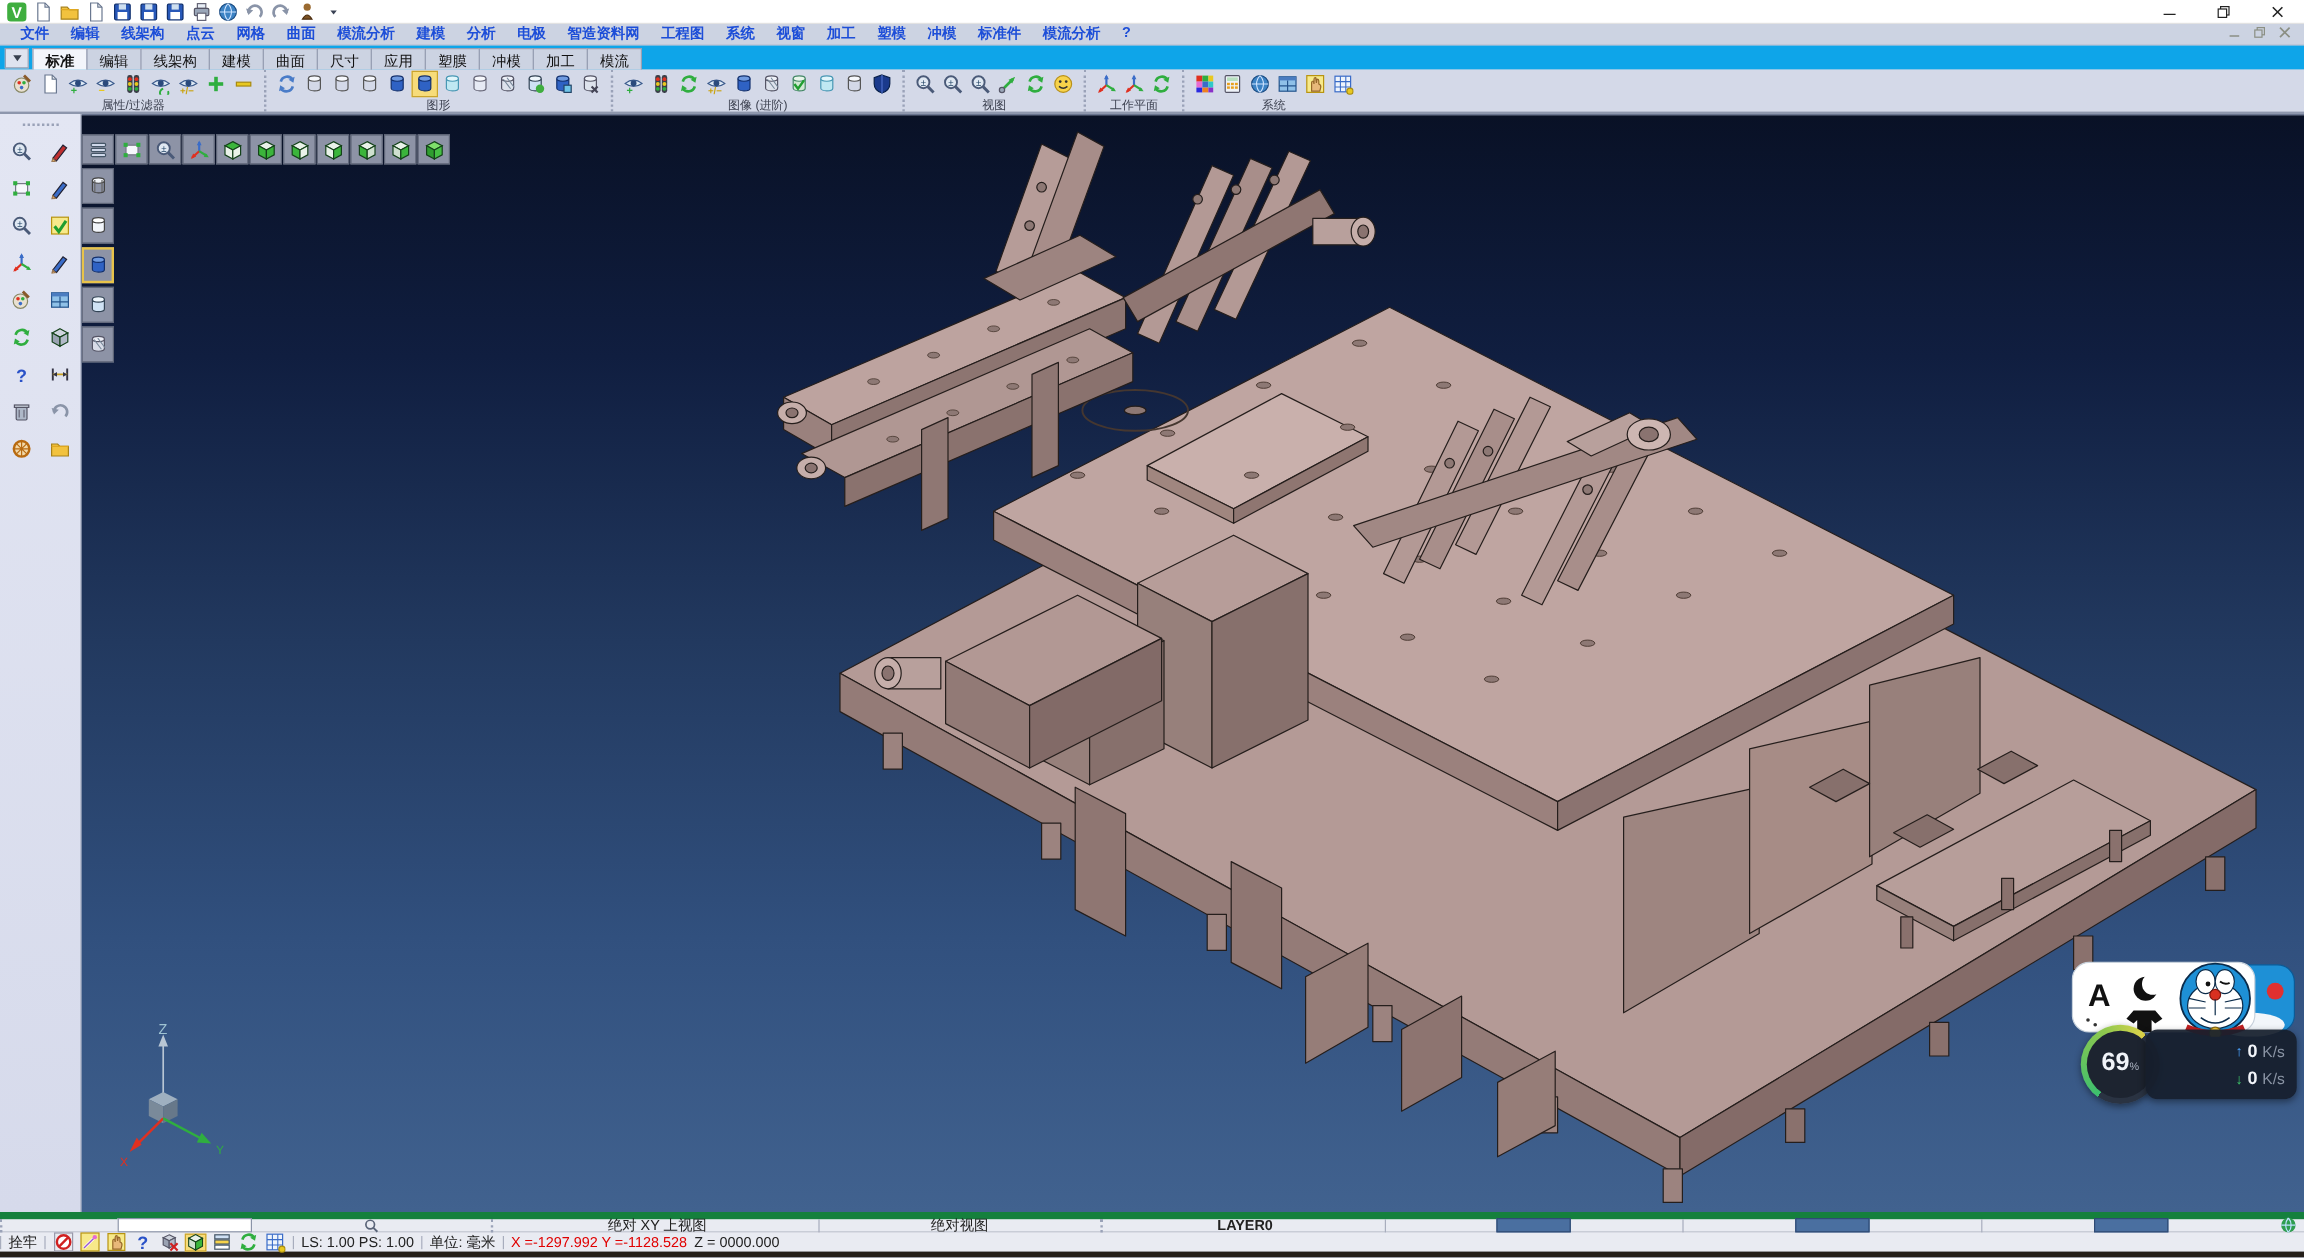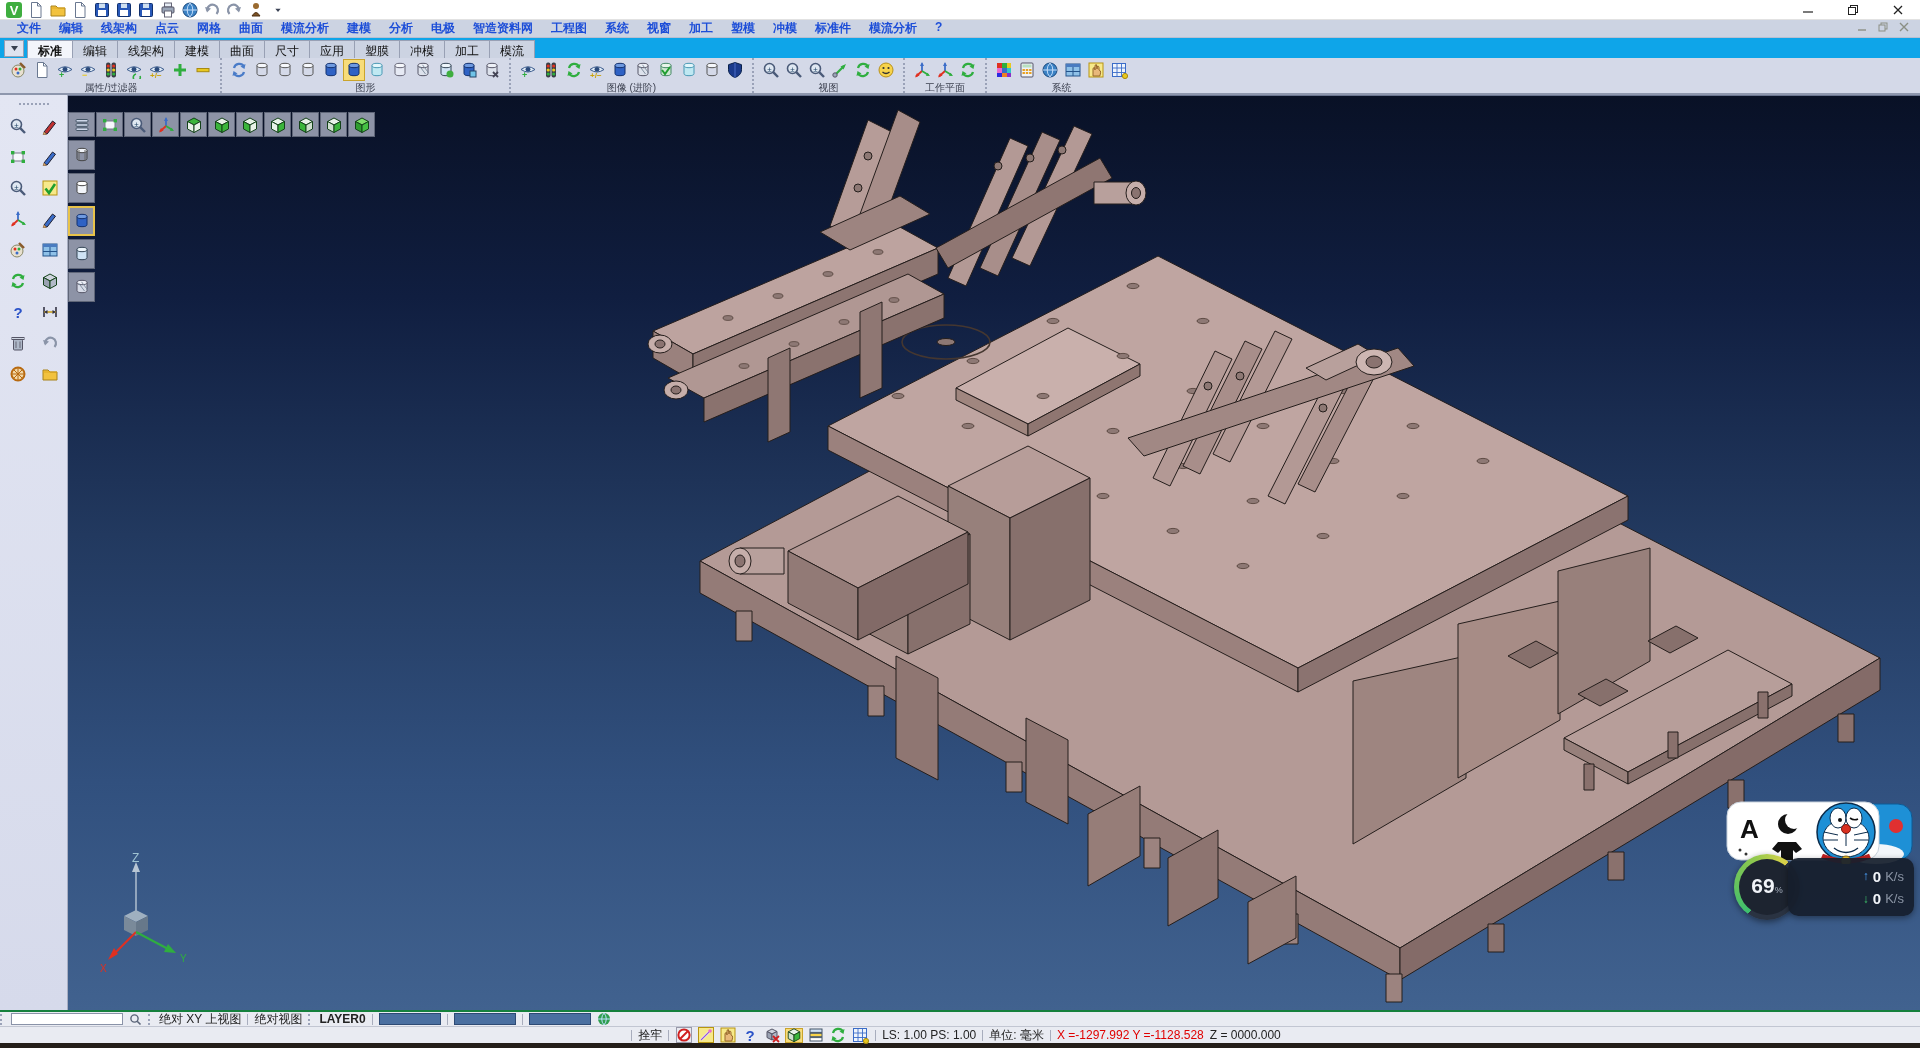--- a/index.html
+++ b/index.html
@@ -94,24 +94,24 @@
     background:rgba(22,30,44,.93); border-radius:10px; padding:7px 10px 0 26px;
     display:flex; flex-direction:column; justify-content:space-around; padding-bottom:6px;
     box-shadow:0 2px 6px rgba(0,0,0,.4); }
   .net-row { display:flex; align-items:center; justify-content:flex-end; gap:4px; }
   .net-arrow-up { color:#4aa3ff; font-size:12px; }
   .net-arrow-down { color:#3ec46a; font-size:12px; }
   .net-val { color:#f2f5fa; font-size:15px; font-weight:bold; }
   .net-unit { color:#8a94a4; font-size:13px; }
 
   
-  #status1 { height:16px; background:#e9ebf2; border-top:2px solid #15803d;
-    display:flex; align-items:center; justify-content:flex-start; gap:6px; padding-right:6px; }
+  #status1 { height:16px; background:#e9ebf2; border-top:6px solid #15803d;
+    display:flex; align-items:center; justify-content:space-between; gap:6px; padding-right:6px; }
   #status2 { height:17px; background:#e9ebf2; border-top:1px solid #c2c6d2;
-    display:flex; align-items:center; justify-content:center; gap:6px; padding-right:8px; }
+    display:flex; align-items:center; justify-content:flex-start; gap:6px; padding-right:8px; }
   .sep { width:1px; height:11px; background:#a8adbd; }
   .sgrip { width:5px; height:11px; border-left:2px dotted #9aa2b8; }
   #search-box { width:112px; height:12px; background:#fff; border:1px solid #8a93a8; font-size:10px; }
   .s-label { color:#222; white-space:nowrap; }
   .s-bold { font-weight:bold; }
   .swatch { width:62px; height:12px; background:#4a6fa0; border:1px solid #2e4a74; }
   .coord-xy { color:#e00000; white-space:nowrap; }
   .coord-z { color:#222; white-space:nowrap; }
   .sicon { width:18px; height:15px; display:flex; align-items:center; justify-content:center; }
   .sicon.active { background:#f7dc7a; border:1px solid #caa42c; }

